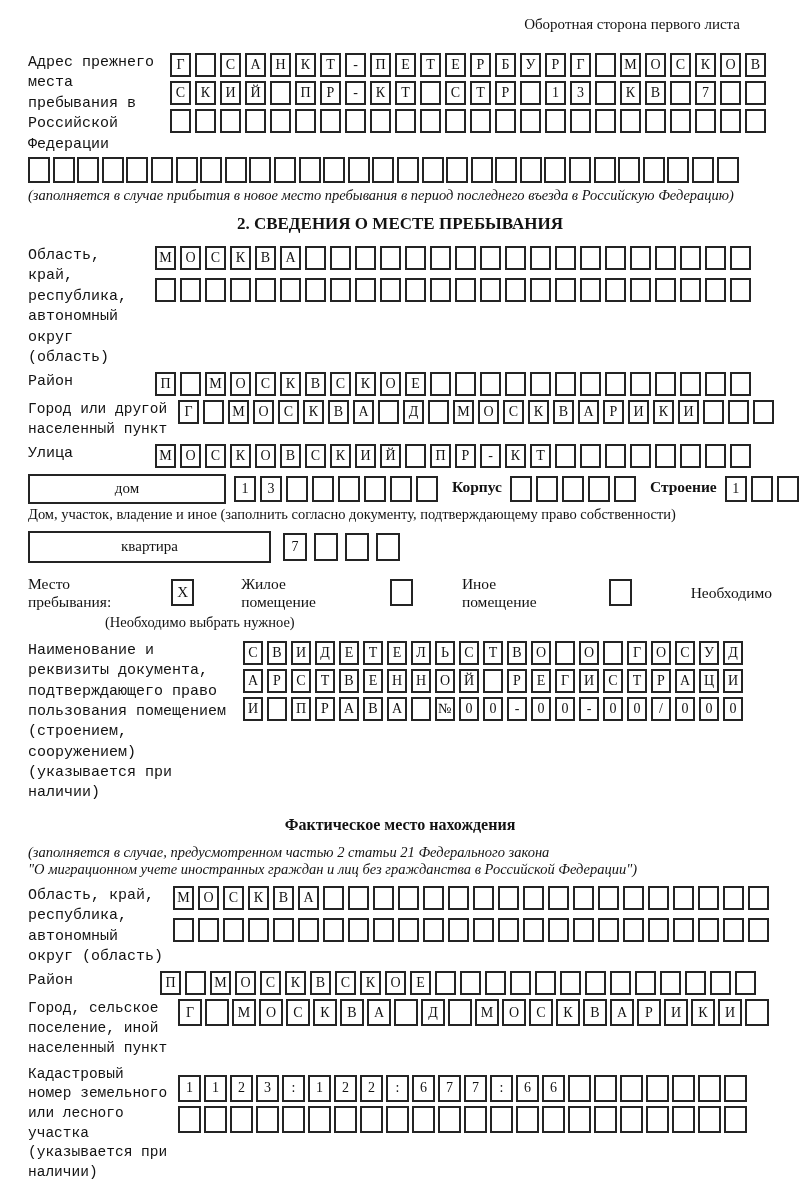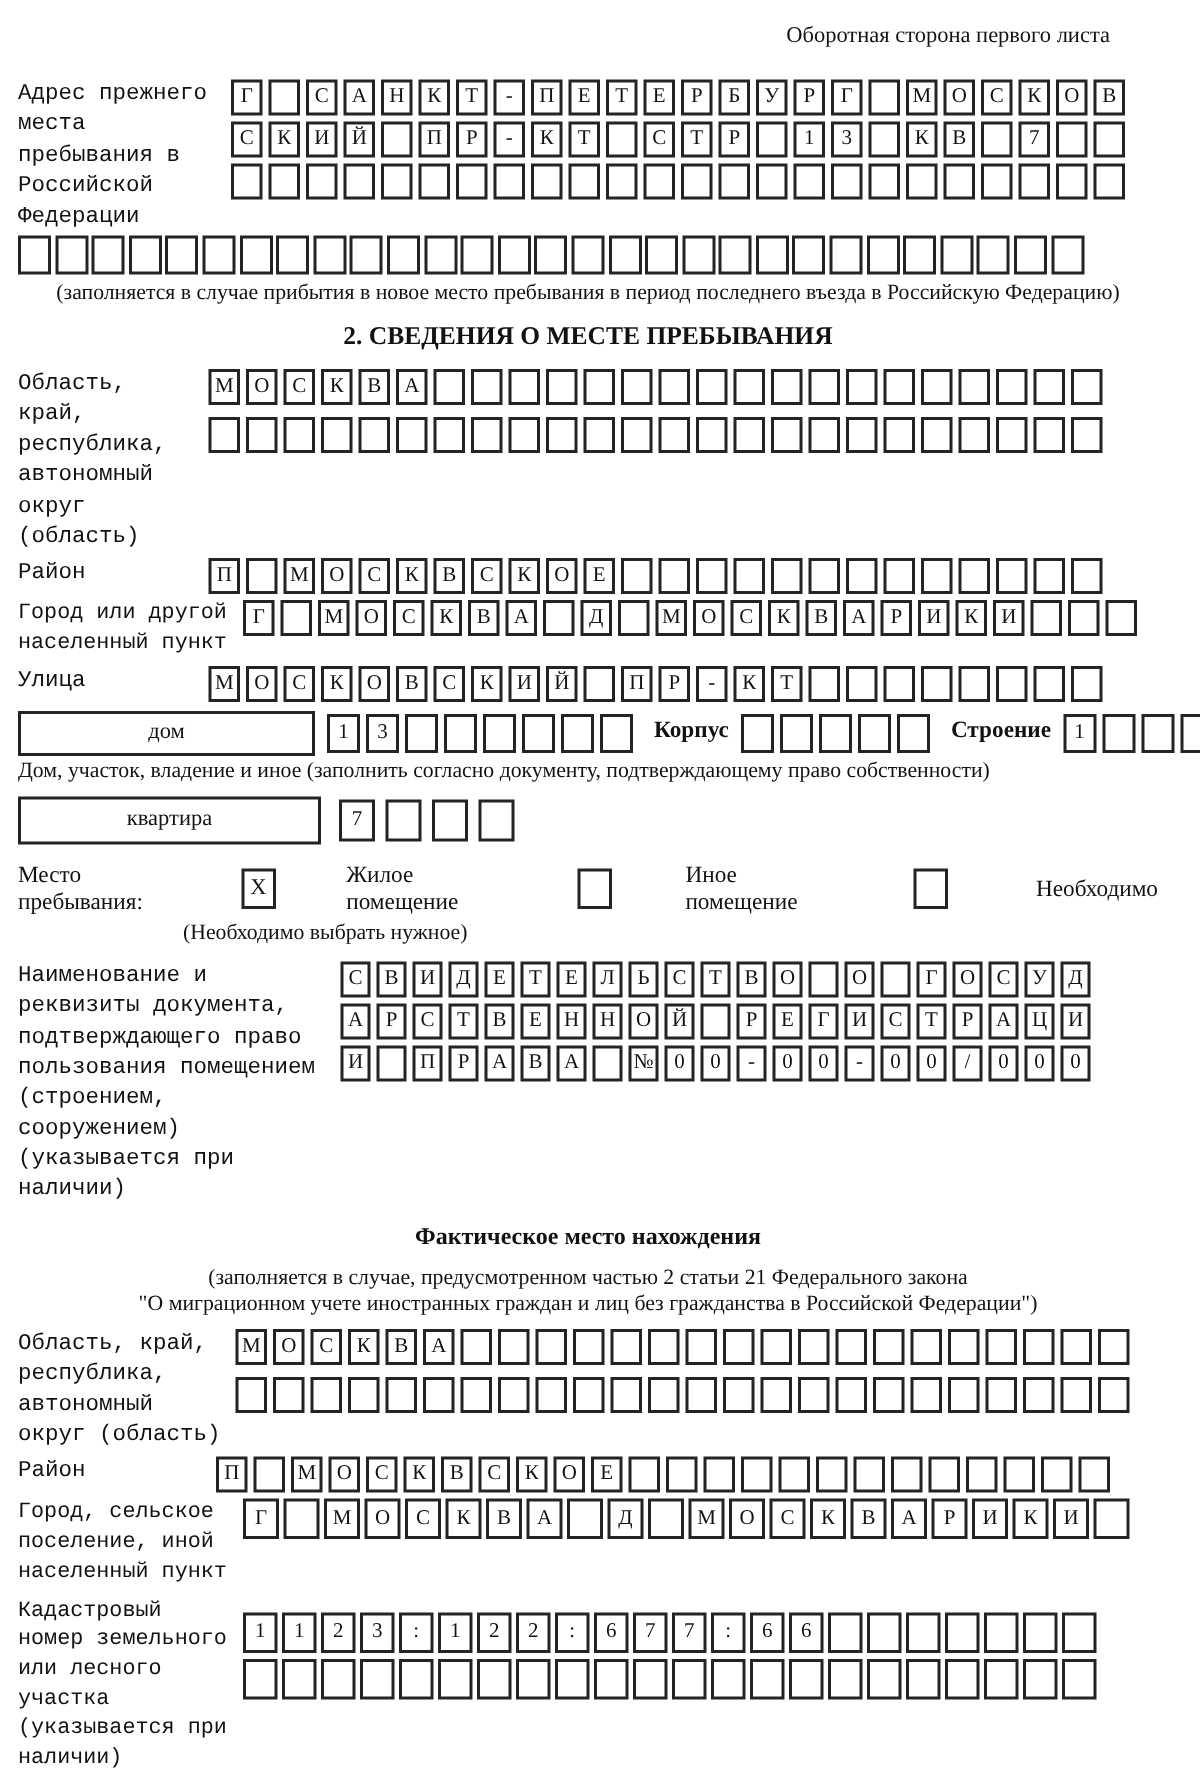--- a/index.html
+++ b/index.html
@@ -1,44 +1,44 @@
 <!DOCTYPE html>
 <html><head>
 <meta charset="utf-8">
 <style>
   html,body{margin:0;padding:0;background:#fff;}
   body{width:800px;height:1180px;overflow:hidden;color:#121212;
        font-family:"Liberation Serif", serif;}
-  .page{box-sizing:border-box;width:800px;height:1180px;padding:16px 28px 0 12px;}
+  .page{box-sizing:border-box;width:800px;height:1180px;padding:16px 28px 0 28px;}
   .corner{text-align:right;font-size:15px;padding-right:32px;margin-bottom:20px;}
   .frow{display:flex;align-items:flex-start;}
   .flabel{flex-shrink:0;font-size:14.5px;line-height:1.36;padding-right:6px;box-sizing:border-box;font-family:Liberation Mono, monospace;}
   .w142{width:142px}.w127{width:127px}.w150{width:150px}.w215{width:215px}
   .w145{width:145px}.w132{width:132px}
   .stack .cells{margin-bottom:4px;}
   .stack8 .cells{margin-bottom:8px;}
   .cells{display:flex;gap:4px;}
   .cell{box-sizing:border-box;flex-shrink:0;width:21px;height:24px;border:2px solid #242424;
         display:flex;align-items:center;justify-content:center;font-size:14px;background:#fff;}
   .fullrow{margin-top:2px;}
   .fullrow .cell{width:22px;height:26px;margin-right:-1px;}
   .fullrow{gap:3.6px;}
   .doccells .cell{width:20px;}
   .wide .cell{width:24px;height:27px;}
   .wide{gap:3px;}
   .kad .cell{width:23px;height:27px;}
   .kad{gap:3px;}
   .note{font-size:14.5px;}
-  .center{text-align:center;}
+  .center{text-align:left;font-style:italic;}
   .sect-title{font-weight:bold;font-size:17px;text-align:center;margin:10px 0 12px 0;}
   .sub-title{font-weight:bold;font-size:16px;text-align:center;margin:12px 0 10px 0;}
   .labelbox{box-sizing:border-box;border:2px solid #242424;display:flex;align-items:center;
             justify-content:center;font-size:15px;background:#fff;flex-shrink:0;}
   .dombox{width:198px;height:30px;}
-  .kvbox{width:202px;height:32px;}
+  .kvbox{width:243px;height:32px;}
   .inlbl{font-size:15.5px;margin:4px 8px 0 14px;white-space:nowrap;font-weight:bold;}
   .hcells .cell{width:22px;height:26px;}
   .kvcells{gap:7px;}
   .kvcells .cell{width:24px;height:28px;}
   .chk{box-sizing:border-box;width:23px;height:27px;border:2px solid #242424;display:flex;
        align-items:center;justify-content:center;font-size:15px;flex-shrink:0;background:#fff;}
   .stayrow{display:flex;align-items:center;font-size:15.5px;margin-top:12px;gap:35px;}
   .stamp-box{box-sizing:border-box;width:356px;height:174px;border:2px solid #242424;
              margin-left:367px;margin-top:6px;background:#fff;}
   .mb2{margin-bottom:2px}.mb4{margin-bottom:4px}.mb6{margin-bottom:6px}.mb8{margin-bottom:8px}
@@ -360,21 +360,21 @@
 
   <div class="stayrow">
     <span>Место пребывания:</span>
     <span class="chk" style="margin-left:10px">X</span>
     <span style="margin-left:12px">Жилое помещение</span>
     <span class="chk" style="margin-left:20px"></span>
     <span style="margin-left:14px">Иное помещение</span>
     <span class="chk" style="margin-left:26px"></span>
     <span style="margin-left:24px">Необходимо</span>
   </div>
-  <div class="note mb10" style="margin-left:110px;margin-top:3px">(Необходимо выбрать нужное)</div>
+  <div class="note mb10" style="margin-left:77px;margin-top:3px">(Необходимо выбрать нужное)</div>
 
   <div class="frow mb10">
     <div class="flabel w215" style="font-size:15px">Наименование и реквизиты документа, подтверждающего право пользования помещением (строением, сооружением) (указывается при наличии)</div>
     <div class="stack">
       <div class="cells doccells">
           <span class="cell">С</span>
           <span class="cell">В</span>
           <span class="cell">И</span>
           <span class="cell">Д</span>
           <span class="cell">Е</span>

